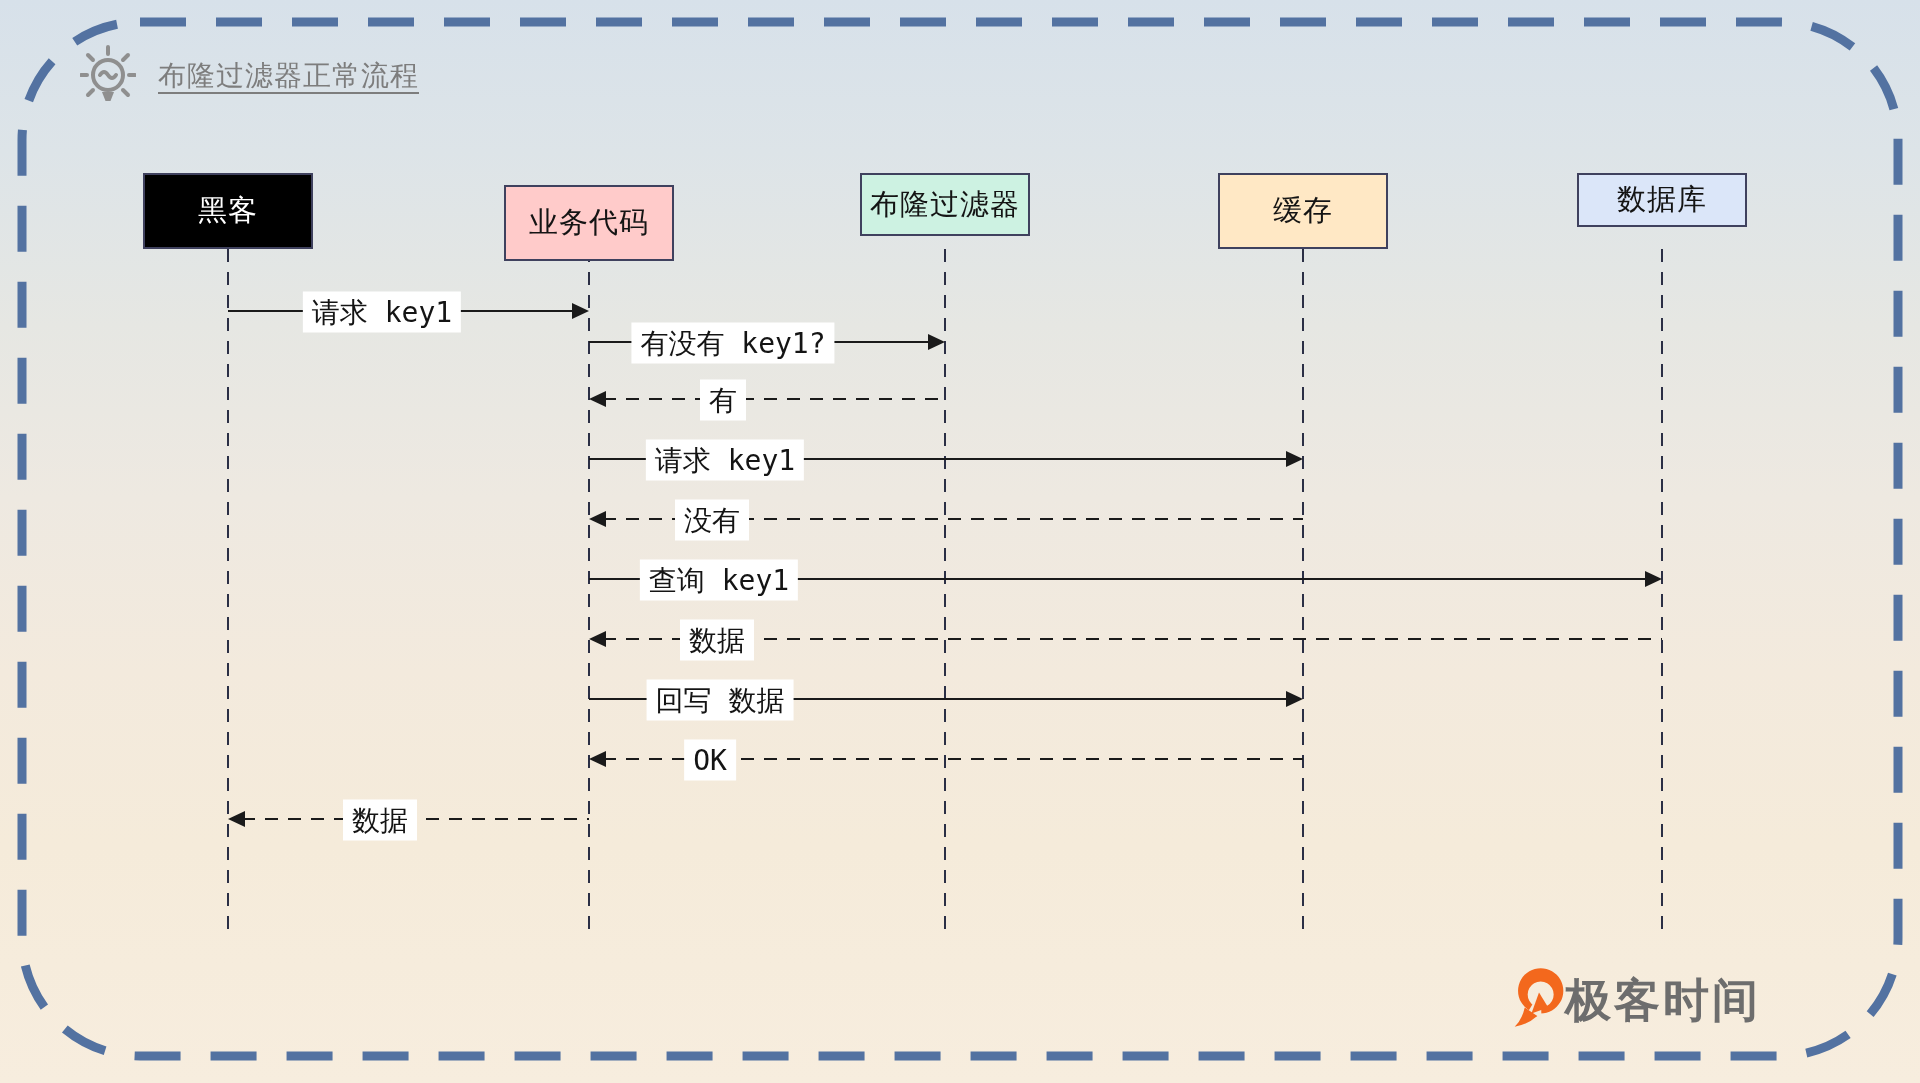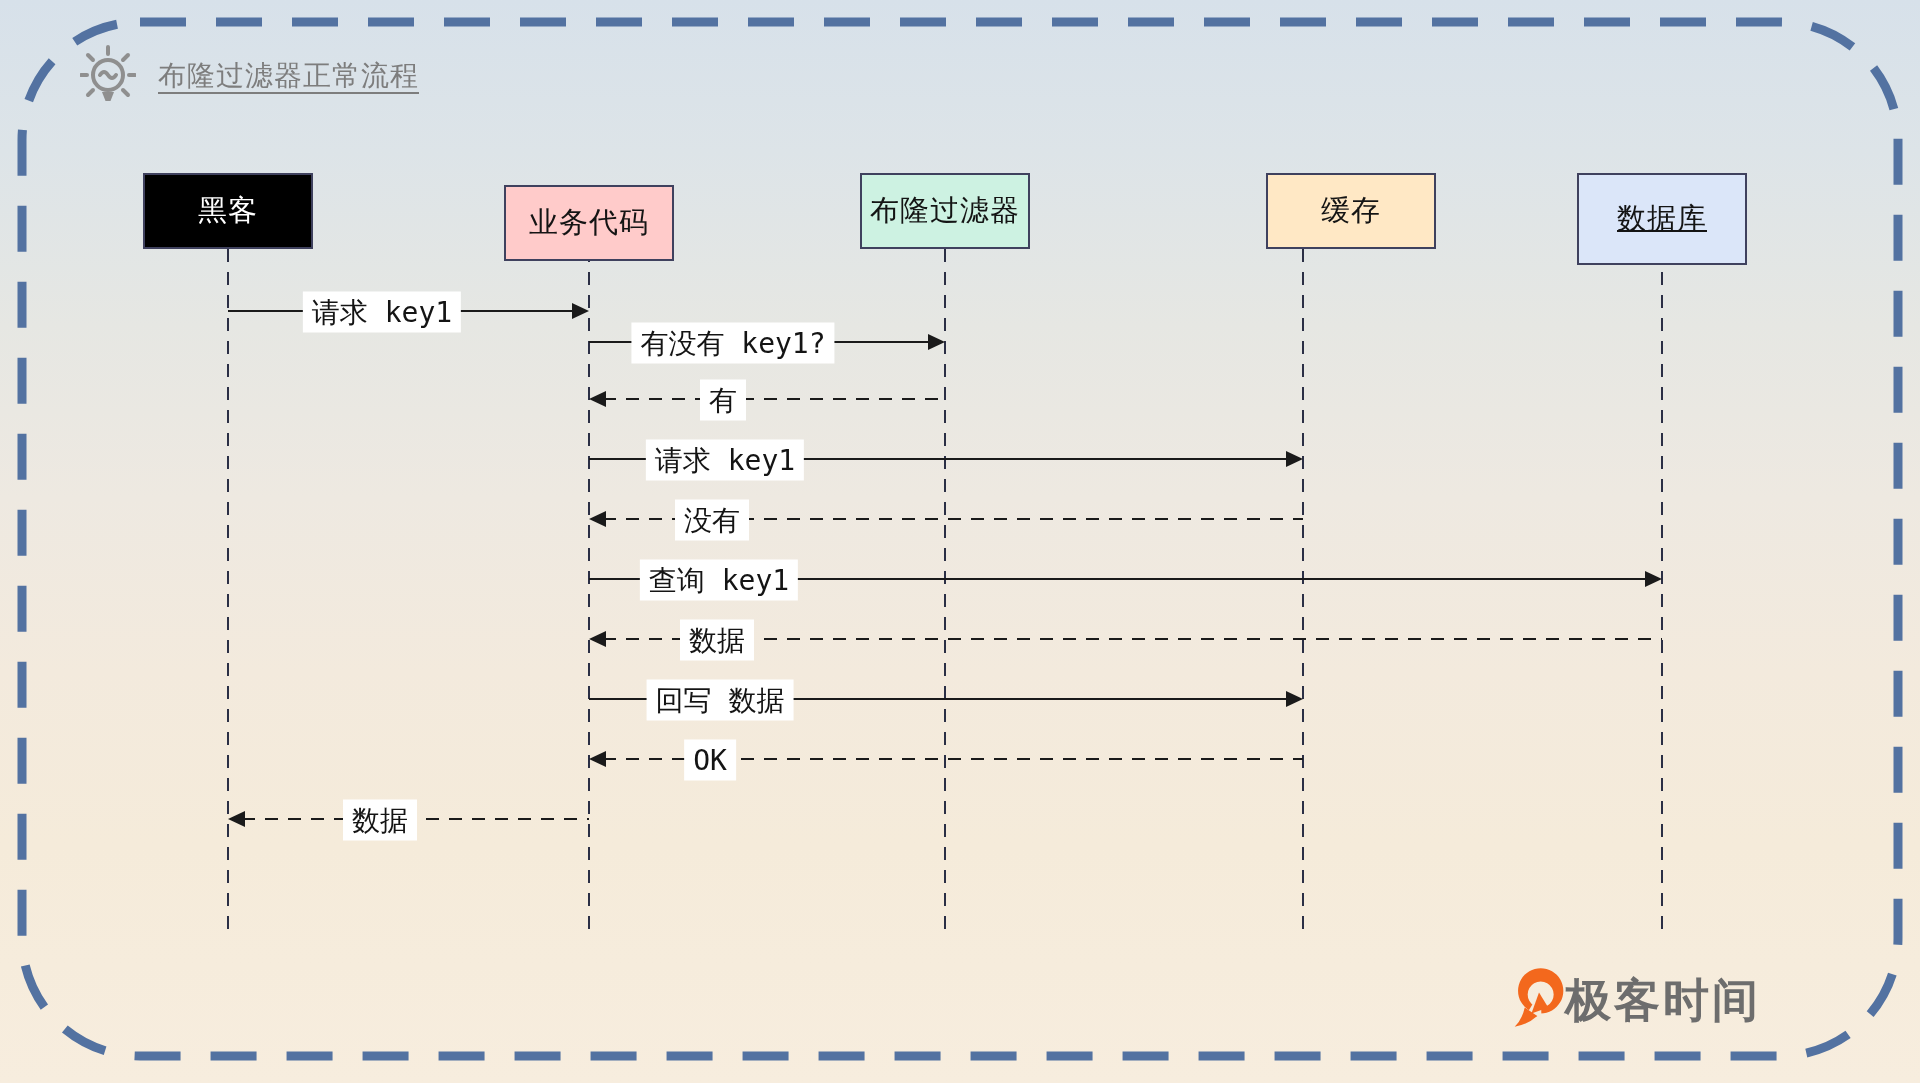--- a/index.html
+++ b/index.html
@@ -101,29 +101,29 @@
   <div id="actors">
       <div class="lifeline" style="left: 226.75px; top: 249px; height: 683px;"></div>
       <div class="actor-box" style="left: 143px; top: 173px; width: 170px; height: 76px; background: rgb(0, 0, 0); color: rgb(255, 255, 255);">
         <span>黑客</span>
       </div>
       <div class="lifeline" style="left: 587.75px; top: 249px; height: 683px;"></div>
       <div class="actor-box" style="left: 504px; top: 173px; width: 170px; height: 76px; background: rgb(255, 203, 202); color: rgb(20, 20, 20); margin-top: 12px;">
         <span>业务代码</span>
       </div>
       <div class="lifeline" style="left: 943.75px; top: 249px; height: 683px;"></div>
-      <div class="actor-box" style="left: 860px; top: 173px; width: 170px; height: 76px; background: rgb(205, 242, 226); color: rgb(20, 20, 20);">
+      <div class="actor-box" style="left: 860px; top: 173px; width: 170px; height: 63px; background: rgb(205, 242, 226); color: rgb(20, 20, 20);">
         <span>布隆过滤器</span>
       </div>
       <div class="lifeline" style="left: 1301.75px; top: 249px; height: 683px;"></div>
-      <div class="actor-box" style="left: 1218px; top: 173px; width: 170px; height: 76px; background: rgb(255, 232, 197); color: rgb(20, 20, 20); margin-left: 48px;">
+      <div class="actor-box" style="left: 1218px; top: 173px; width: 170px; height: 76px; background: rgb(255, 232, 197); color: rgb(20, 20, 20);">
         <span>缓存</span>
       </div>
       <div class="lifeline" style="left: 1660.75px; top: 249px; height: 683px;"></div>
-      <div class="actor-box" style="left: 1577px; top: 173px; width: 170px; height: 92px; background: rgb(219, 230, 249); color: rgb(20, 20, 20); text-decoration: underline;">
+      <div class="actor-box" style="left: 1577px; top: 173px; width: 170px; height: 54px; background: rgb(219, 230, 249); color: rgb(20, 20, 20);">
         <span>数据库</span>
       </div>
     </div>
 
   <div id="messages">
       <div class="msg-line solid" style="top: 309.8px; left: 228px; width: 347px;"></div>
       <div class="arrowhead right" style="top: 303px; left: 572px;"></div>
       <div class="msg-label" style="left: 382px; top: 312px;">请求 key1</div>
       <div class="msg-line solid" style="top: 340.8px; left: 589px; width: 342px;"></div>
       <div class="arrowhead right" style="top: 334px; left: 928px;"></div>

